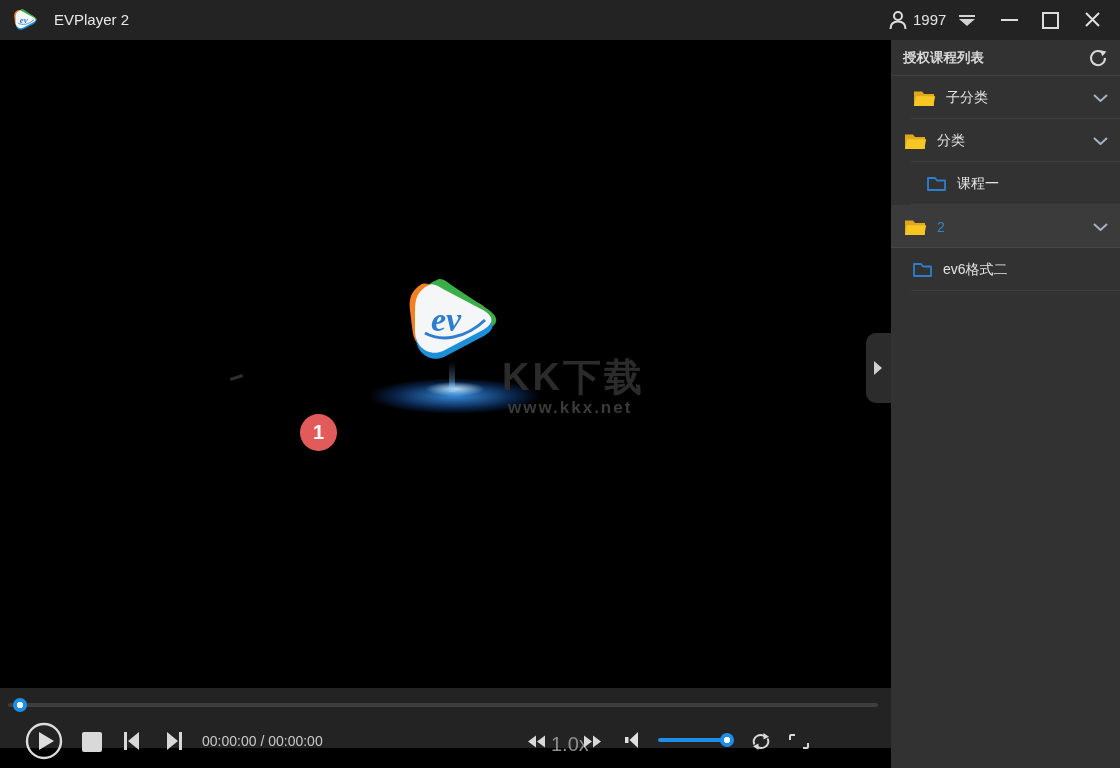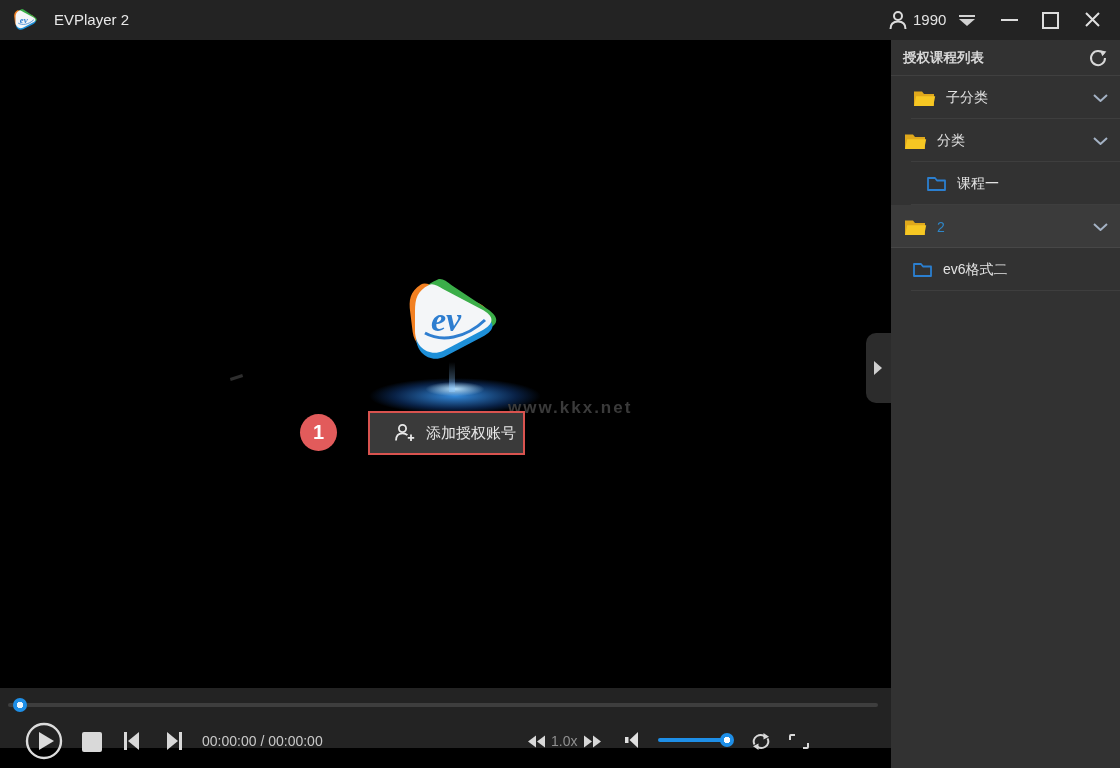--- a/index.html
+++ b/index.html
@@ -42,21 +42,21 @@
   .controls { position:absolute; left:0; top:688px; width:891px; height:60px; background:#232323; }
   .p-track { position:absolute; left:8px; top:15px; width:870px; height:4px; background:#3e3e3e; border-radius:2px; }
   .p-handle { position:absolute; left:13px; top:10px; width:14px; height:14px; border-radius:50%;
               background:radial-gradient(circle, #eaf6ff 0 3px, #1e8fe8 3px); }
   .c-play { position:absolute; left:25px; top:34px; }
   .c-stop { position:absolute; left:82px; top:44px; width:20px; height:20px; background:#d9d9d9; border-radius:2px; }
   .c-prev { position:absolute; left:123px; top:43px; }
   .c-next { position:absolute; left:166px; top:43px; }
   .c-time { position:absolute; left:202px; top:45px; font-size:14px; color:#c9c9c9; }
   .c-rew  { position:absolute; left:528px; top:47px; }
-  .c-speed{ position:absolute; left:551px; top:45px; font-size:14px; color:#8f8f8f; }
+  .c-speed{ position:absolute; left:551px; top:45px; font-size:20px; color:#8f8f8f; }
   .c-ffwd { position:absolute; left:583px; top:47px; }
   .c-vol  { position:absolute; left:624px; top:43px; }
   .v-track { position:absolute; left:658px; top:50px; width:72px; height:4px; background:#1e8fe8; border-radius:2px; }
   .v-handle { position:absolute; left:720px; top:45px; width:14px; height:14px; border-radius:50%;
               background:radial-gradient(circle, #ffffff 0 3.5px, #1e8fe8 3.5px); }
   .c-loop { position:absolute; left:750px; top:44px; }
   .c-fs   { position:absolute; left:788px; top:45px; }
 
   
   .sidebar { position:absolute; left:891px; top:40px; width:229px; height:728px; background:#323232; }
@@ -93,21 +93,21 @@
       <path d="M24 10 C12 16 10 24 10 36 L10 56 C10 72 24 82 38 76 L76 56 C90 49 90 41 76 34 L38 14 C33 11 28 8 24 10 Z" fill="#f4f6f8"></path>
       <text x="26" y="56" font-size="34" font-style="italic" font-weight="bold" fill="#2e7ed0" font-family="Liberation Serif, serif">ev</text>
       <path d="M20 58 C36 67 60 64 80 45" stroke="#2e7ed0" stroke-width="3" fill="none"></path>
     </svg>
     <span class="tb-title">EVPlayer 2</span>
 
     <svg class="tb-user-icon" width="18" height="20" viewBox="0 0 18 20">
       <circle cx="9" cy="6" r="4" fill="none" stroke="#dcdcdc" stroke-width="2"></circle>
       <path d="M1.5 19 C1.5 13.5 5 11.5 9 11.5 C13 11.5 16.5 13.5 16.5 19" fill="none" stroke="#dcdcdc" stroke-width="2"></path>
     </svg>
-    <span class="tb-user">1990</span>
+    <span class="tb-user">1997</span>
     <div class="tb-drop">
       <div class="bar"></div>
         <div class="tri"></div>
     </div>
 
     <div class="tb-min"></div>
     <div class="tb-max"></div>
     <svg class="tb-close" width="15" height="15" viewBox="0 0 15 15">
       <path d="M1 1 L14 14 M14 1 L1 14" stroke="#e0e0e0" stroke-width="2"></path>
     </svg>
@@ -119,33 +119,26 @@
     <div class="beam"></div>
     <svg class="logo-lg" viewBox="0 0 100 92">
       <path d="M24 10 C12 16 10 24 10 36 L10 56 C10 72 24 82 38 76 L76 56 C90 49 90 41 76 34 L38 14 C33 11 28 8 24 10 Z" fill="#f28021" transform="translate(-4,-4) rotate(-7 50 45)"></path>
       <path d="M24 10 C12 16 10 24 10 36 L10 56 C10 72 24 82 38 76 L76 56 C90 49 90 41 76 34 L38 14 C33 11 28 8 24 10 Z" fill="#3bae49" transform="translate(5,-3) rotate(6 50 45)"></path>
       <path d="M24 10 C12 16 10 24 10 36 L10 56 C10 72 24 82 38 76 L76 56 C90 49 90 41 76 34 L38 14 C33 11 28 8 24 10 Z" fill="#1d8fd8" transform="translate(1,6)"></path>
       <path d="M24 10 C12 16 10 24 10 36 L10 56 C10 72 24 82 38 76 L76 56 C90 49 90 41 76 34 L38 14 C33 11 28 8 24 10 Z" fill="#f4f6f8"></path>
       <text x="26" y="56" font-size="34" font-style="italic" font-weight="bold" fill="#2e7ed0" font-family="Liberation Serif, serif">ev</text>
       <path d="M20 58 C36 67 60 64 80 45" stroke="#2e7ed0" stroke-width="3" fill="none"></path>
     </svg>
 
+    <div class="wm-title">KK下载</div>
     <div class="wm-url">www.kkx.net</div>
     <div class="artifact-dash"></div>
 
     <div class="badge">1</div>
 
-    <div class="add-btn">
-      <svg width="22" height="22" viewBox="0 0 22 22">
-        <circle cx="8.5" cy="6.5" r="3.6" fill="none" stroke="#e8e8e8" stroke-width="1.8"></circle>
-        <path d="M2 18.5 C2 13 5.5 11.3 8.5 11.3 C10.6 11.3 12.3 12 13.4 13.2" fill="none" stroke="#e8e8e8" stroke-width="1.8"></path>
-        <path d="M17 12.5 V19 M13.8 15.8 H20.2" stroke="#e8e8e8" stroke-width="1.8"></path>
-      </svg>
-      <span class="lbl">添加授权账号</span>
-    </div>
   </div>
 
   <div class="controls">
     <div class="p-track"></div>
     <div class="p-handle"></div>
 
     <svg class="c-play" width="38" height="38" viewBox="0 0 38 38">
       <circle cx="19" cy="19" r="17" fill="none" stroke="#dcdcdc" stroke-width="2.4"></circle>
       <polygon points="14,10 29,19 14,28" fill="#dcdcdc"></polygon>
     </svg>

